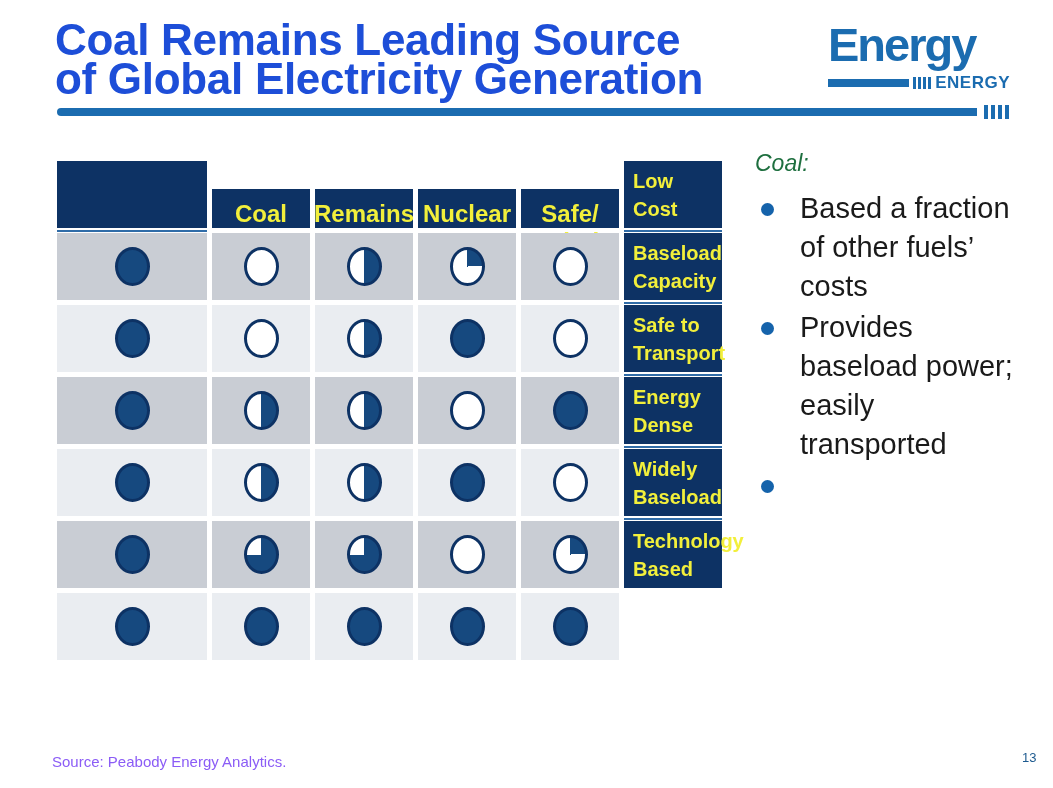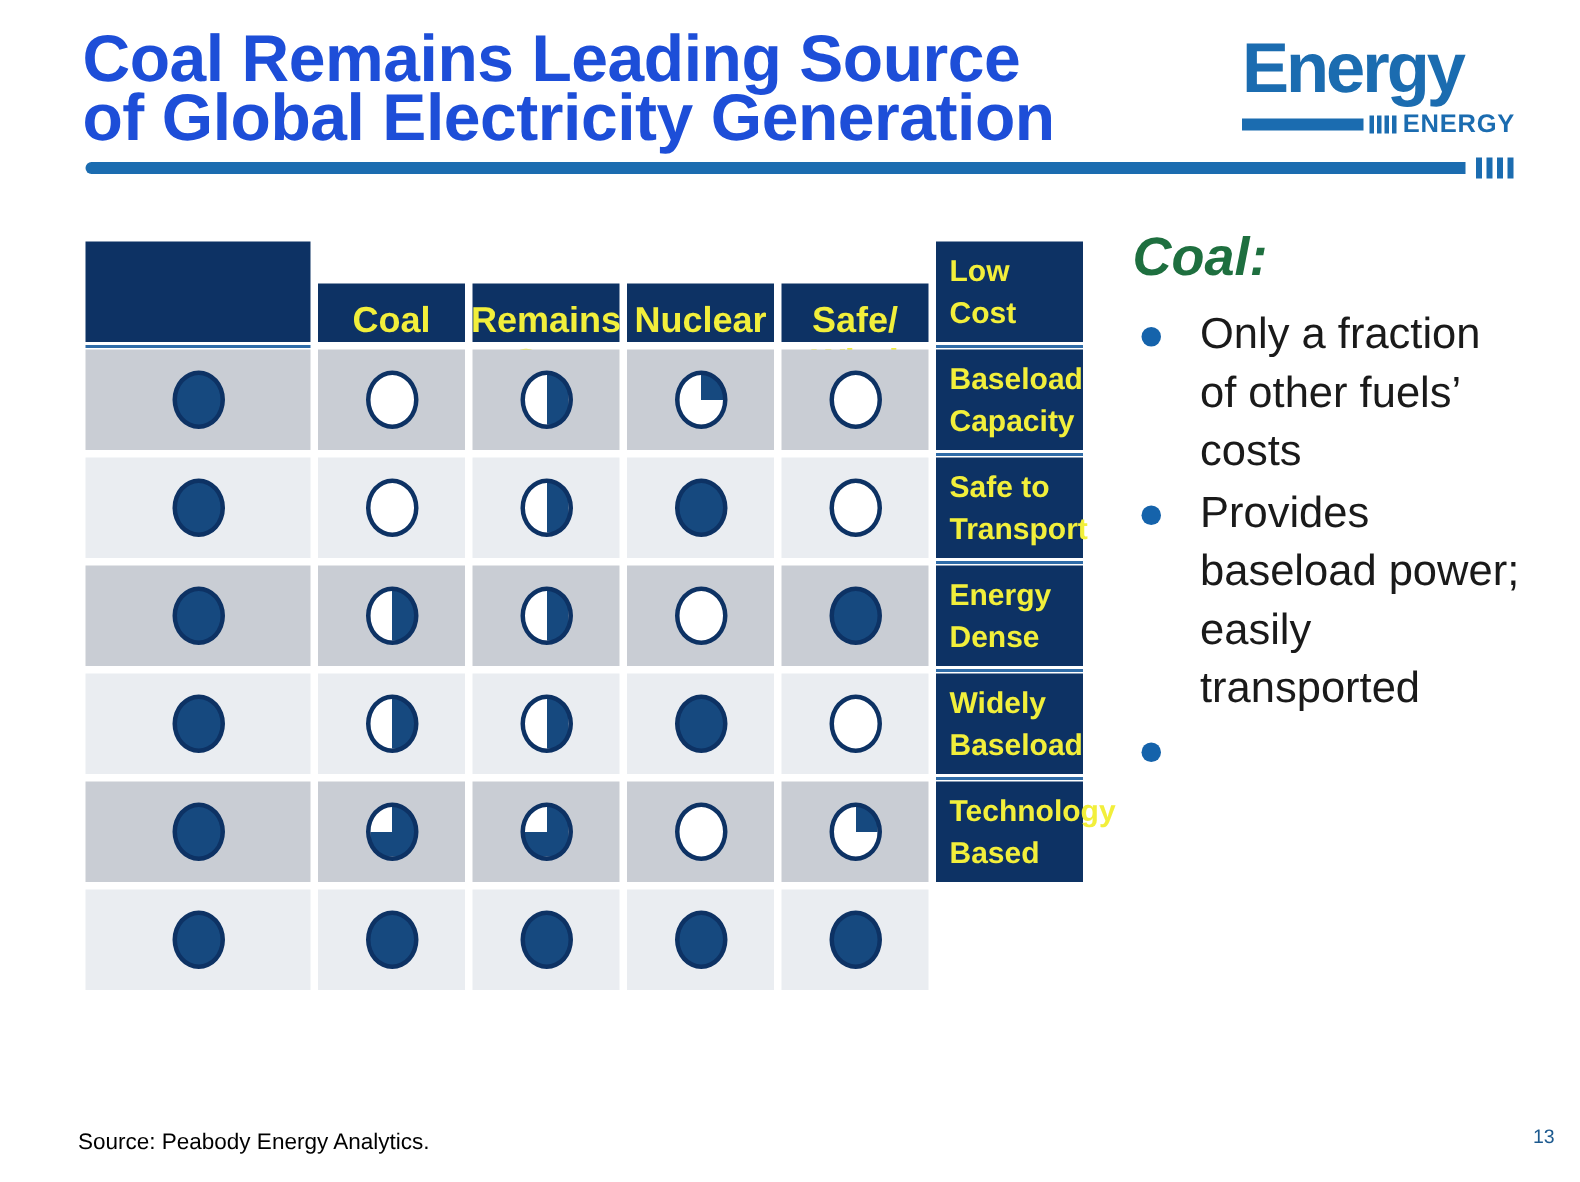--- a/index.html
+++ b/index.html
@@ -60,32 +60,32 @@
     border:3px solid var(--navy);box-sizing:border-box;background:#fff;
   }
   .ball.full{background:var(--ball-navy);}
   .ball.empty{background:#ffffff;}
   .ball.half{background:linear-gradient(90deg,#ffffff 0 50%,var(--ball-navy) 50% 100%);}
   .ball.three_quarter{background:conic-gradient(var(--ball-navy) 0 270deg,#ffffff 270deg 360deg);}
   .ball.quarter{background:conic-gradient(var(--ball-navy) 0 90deg,#ffffff 90deg 360deg);}
 
   .sidebar{position:absolute;left:755px;top:150px;width:270px;}
   .sidebar-heading{
-    font-size:36px;font-weight:bold;font-style:italic;
+    font-size:23px;font-weight:normal;font-style:italic;
     color:var(--green-heading);margin:0 0 12px 0;
   }
   .bullet-list{list-style:none;margin:0;padding:0;}
   .bullet-item{display:flex;margin:0 0 2px 0;}
   .bullet-dot{
     flex:none;width:13px;height:13px;border-radius:50%;
     background:var(--bullet-blue);margin:14px 0 0 6px;
   }
   .bullet-text{font-size:29px;line-height:39px;color:#1a1a1a;width:215px;margin-left:26px;}
 
-  .source-note{position:absolute;left:52px;top:753px;font-size:15px;color:#000000;}
+  .source-note{position:absolute;left:52px;top:753px;font-size:15px;color:#8b5cf6;}
   .page-number{position:absolute;left:986px;top:750px;font-size:13px;font-weight:normal;color:var(--page-number-blue);margin-left:36px;}
 </style>
 </head>
 <body>
 
 <div class="page-title">Coal Remains Leading Source
 of Global Electricity Generation</div>
 
 <div class="title-rule"></div>
 <div class="rule-ticks">
@@ -219,21 +219,21 @@
     <div class="cell row-light">
       <div class="ball full"></div>
     </div>
   </div>
 
 <div class="sidebar">
   <h2 class="sidebar-heading">Coal:</h2>
   <ul class="bullet-list">
       <li class="bullet-item">
         <div class="bullet-dot"></div>
-        <div class="bullet-text">Only a fraction of other fuels’ costs</div>
+        <div class="bullet-text">Based a fraction of other fuels’ costs</div>
       </li>
       <li class="bullet-item">
         <div class="bullet-dot"></div>
         <div class="bullet-text">Provides baseload power; easily transported</div>
       </li>
       <li class="bullet-item">
         <div class="bullet-dot"></div>
       </li>
     </ul>
 </div>

